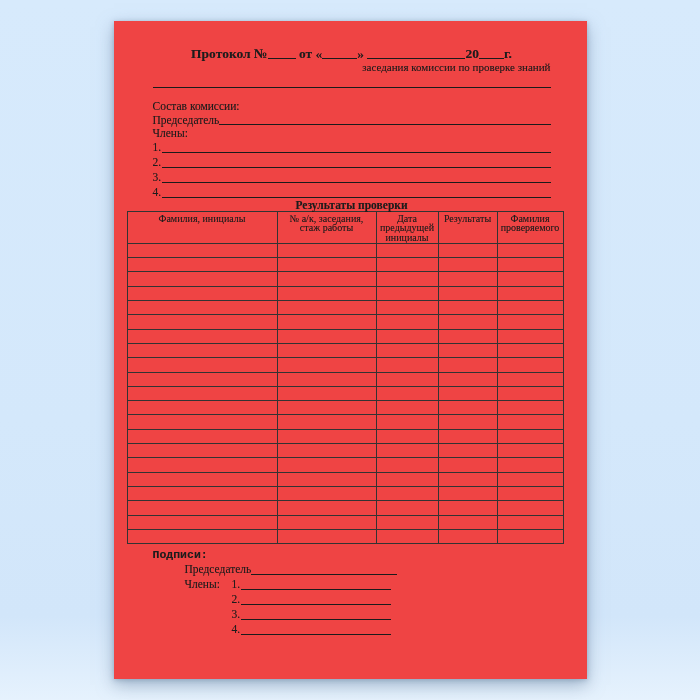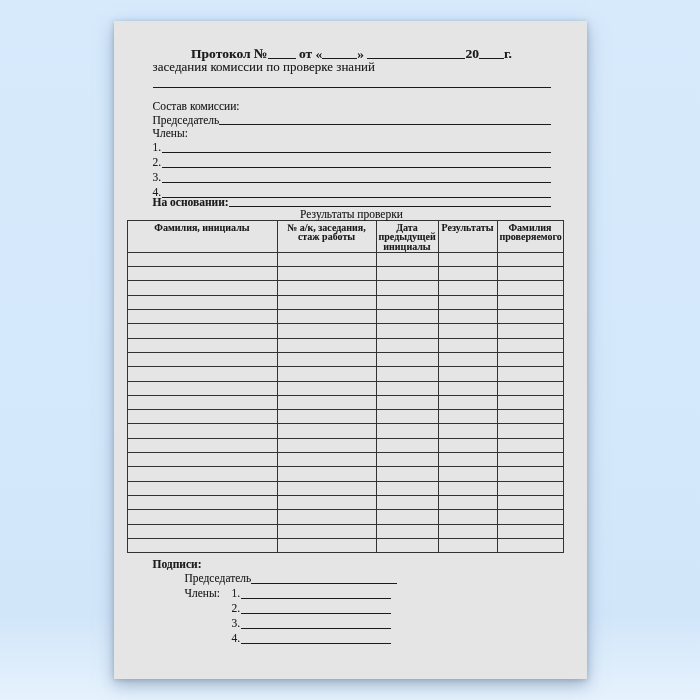--- a/index.html
+++ b/index.html
@@ -5,58 +5,58 @@
   html,body{margin:0;padding:0;}
   body{
     width:700px;height:700px;overflow:hidden;
     background:linear-gradient(180deg,#d7eafc 0%,#d4e8fb 60%,#d2e6fa 88%,#e6f2fd 100%);
     font-family:"Liberation Serif","DejaVu Serif",serif;
   }
   .paper{
     position:relative;
     width:473px;height:658px;
     margin:21px auto 0;
-    background:#e5e5e5;
+    background:#ef4444;
     box-shadow:0 6px 16px rgba(104,130,160,.55),0 1px 5px rgba(104,130,160,.45);
     padding:24px 36px 0 39px;
     box-sizing:border-box;
     color:#1c1c1c;
     text-shadow:0 0 .4px rgba(20,20,20,.35);
   }
   .doc-title{text-align:center;font-weight:bold;font-size:13.5px;line-height:15px;height:15px;white-space:nowrap;}
-  .subtitle{text-align:left;font-size:13px;line-height:14px;height:14px;}
+  .subtitle{text-align:right;font-size:11px;line-height:14px;height:14px;}
   .blank{display:inline-block;border-bottom:1.4px solid #1b1b1b;height:12px;transform:translateY(1px);}
   .b1{width:28px;}
   .b2{width:35px;}
   .b3{width:98px;}
   .b4{width:25px;}
   .rule{margin-top:13px;border-bottom:1px solid #1b1b1b;height:0;}
   .line{font-size:11.5px;line-height:14px;}
   .first-label{margin-top:11px;}
   .members-label{line-height:13px;}
   .fill-row{display:flex;}
   .fill{flex:1;border-bottom:1px solid #1b1b1b;margin-bottom:2px;}
   .numbered{line-height:15px;}
   .num{margin-right:1px;white-space:pre;}
   .bold{font-weight:bold;}
   .basis-row{margin-top:-5px;}
-  .results-title{text-align:center;font-weight:normal;font-size:11.5px;line-height:12px;height:12px;margin-top:-1px;}
+  .results-title{text-align:center;font-weight:bold;font-size:11.5px;line-height:12px;height:12px;margin-top:-1px;}
   table.results{
     border-collapse:collapse;table-layout:fixed;
     width:436px;margin-left:-26px;margin-top:0;
     border:1.5px solid #222;
   }
   table.results th,table.results td{border:1px solid #333;}
   table.results th{
-    font-weight:bold;font-size:10px;line-height:9.3px;
+    font-weight:normal;font-size:10px;line-height:9.3px;
     padding:2px 2px 1px;text-align:center;vertical-align:top;
   }
   table.results td{height:13.3px;padding:0;}
   .signatures{margin-top:4px;font-size:11.5px;}
-  .sig-title{line-height:14px;height:14px;}
+  .sig-title{line-height:14px;height:14px;font-family:Liberation Mono, monospace;}
   .sig-row{display:flex;line-height:15px;height:15px;margin-left:32px;}
   .sig-chair-line{width:146px;border-bottom:1px solid #1b1b1b;margin-bottom:2px;}
   .sig-label{width:47px;}
   .sig-line{width:150px;border-bottom:1px solid #1b1b1b;margin-bottom:2px;}
 </style>
 </head>
 <body>
 
 <div class="paper">
 
@@ -87,24 +87,20 @@
       <div class="line numbered fill-row">
         <span class="num">3.</span>
         <span class="fill"></span>
       </div>
       <div class="line numbered fill-row">
         <span class="num">4.</span>
         <span class="fill"></span>
       </div>
     </div>
 
-  <div class="line fill-row basis-row">
-    <span class="bold">На основании:</span>
-    <span class="fill"></span>
-  </div>
 
   <div class="results-title">Результаты проверки</div>
 
   <table class="results">
     <colgroup id="results-cols">
         <col style="width: 150px;">
         <col style="width: 99px;">
         <col style="width: 62px;">
         <col style="width: 59px;">
         <col style="width: 66px;">

